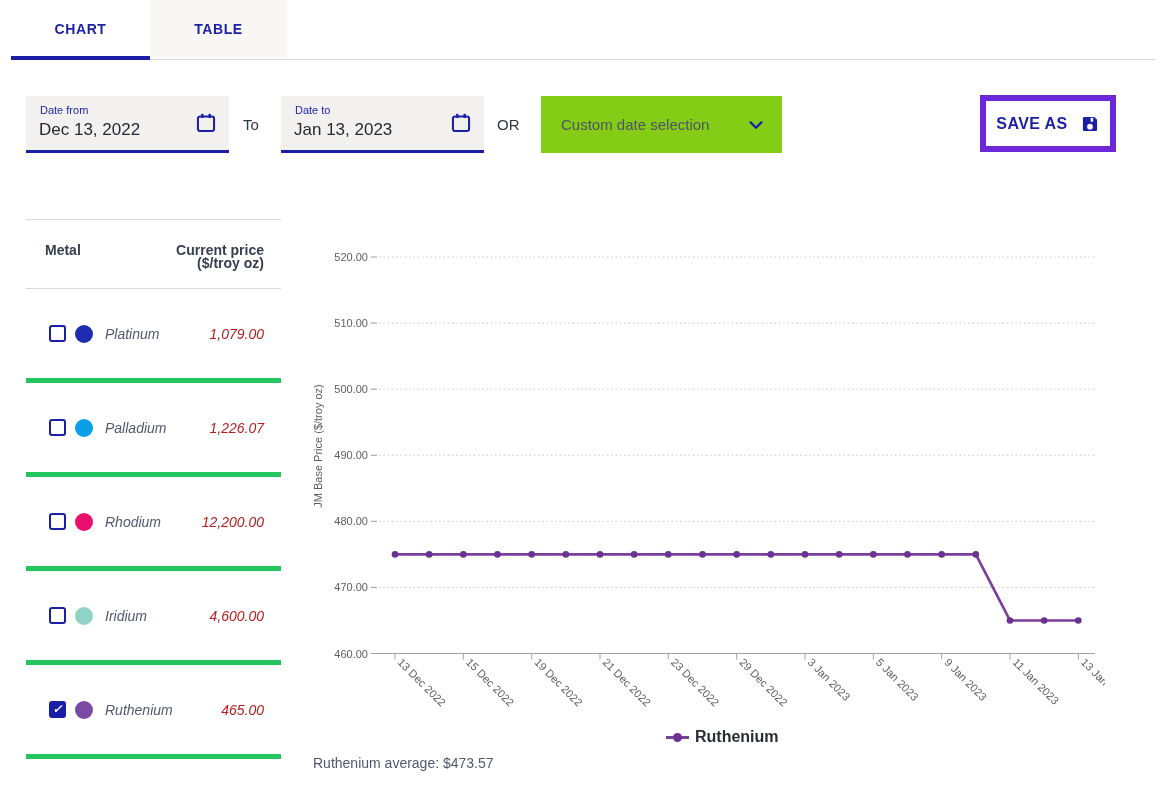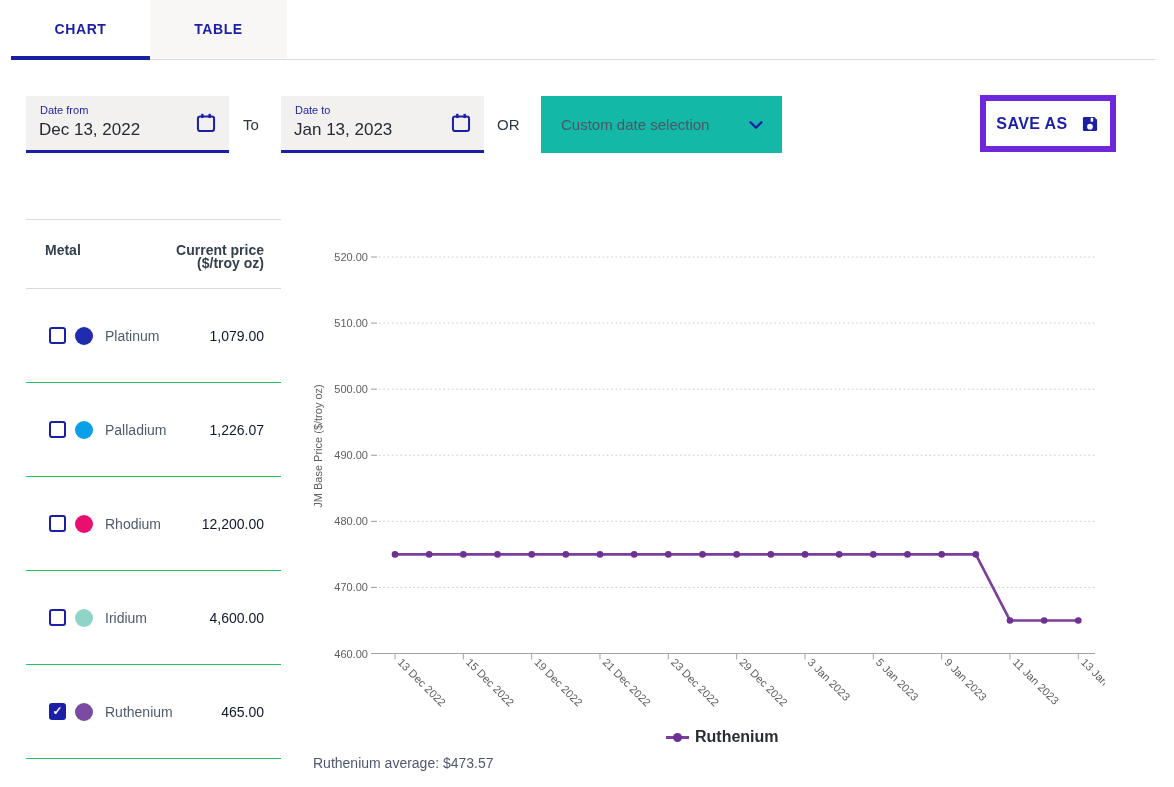--- a/index.html
+++ b/index.html
@@ -20,46 +20,46 @@
                 border-bottom:3px solid #1b1fa5; cursor:pointer; }
   #date-from-field { left:26px;padding-left:22px; }
   #date-to-field   { left:281px; }
   .date-label { position:absolute; left:14px; top:8px; font-size:11px; color:#1b1fa5; }
   .date-value { position:absolute; left:13px; top:24px; font-size:17px; color:#262a33; }
   .cal-icon { position:absolute; right:12px; top:16px; width:22px; height:22px; }
   .joiner { position:absolute; top:96px; height:57px; display:flex; align-items:center;
             font-size:15px; color:#2f3744; }
   #to-label { left:243px; }
   #or-label { left:497px; }
-  #preset-dropdown { position:absolute; left:541px; top:96px; width:241px; height:57px; background:#14b8a6;
+  #preset-dropdown { position:absolute; left:541px; top:96px; width:241px; height:57px; background:#84cc16;
                      display:flex; align-items:center; cursor:pointer; }
   #preset-value { margin-left:20px; font-size:15px; color:#4c5565; flex:1; }
   #preset-chevron { margin-right:18px; width:16px; height:16px; }
   #save-as-button { position:absolute; left:980px; top:95px; width:136px; height:57px; background:#fff;
                     border:6px solid #6d28d9; display:flex; align-items:center; justify-content:center;
                     gap:12px; cursor:pointer; }
   #save-as-label { font-size:16px; font-weight:700; letter-spacing:.4px; color:#1b1fa5; }
 
   
   #metal-panel { position:absolute; left:26px; top:219px; width:255px; }
   #metal-header { position:relative; height:70px; border-top:1px solid #dbd9d7; border-bottom:1px solid #dbd9d7; }
   #col-metal { position:absolute; left:19px; top:22px; font-size:14px; font-weight:700; color:#333e4e; }
   .col-price { position:absolute; right:17px; text-align:right; font-size:14px; font-weight:700; color:#333e4e; }
   #col-price-1 { top:22px; }
   #col-price-2 { top:35px; }
-  .metal-row { position:relative; height:94px; border-bottom:1px solid #22c55e;
-               display:flex; align-items:center; padding-left:23px; padding-right:17px; }
+  .metal-row { position:relative; height:94px; border-bottom:5px solid #22c55e;
+               display:flex; align-items:center; padding-left:23px; padding-right:17px;font-style:italic; }
   .chk { width:17px; height:17px; border:2px solid #1b1fa5; border-radius:3px; background:#fff;
          margin-right:9px; flex:0 0 auto; cursor:pointer; position:relative; }
   .chk.checked { background:#1b1fa5; border-color:#1b1fa5; }
   .chk.checked::after { content:"✓"; position:absolute; left:0; top:0; width:13px; height:13px;
          color:#fff; font-size:12px; line-height:13px; text-align:center; font-weight:700; }
   .dot { width:18px; height:18px; border-radius:50%; margin-right:12px; flex:0 0 auto; }
   .metal-name { flex:1; font-size:14px; color:#4f5b6d; }
-  .metal-price { font-size:14px; color:#0f172a; text-align:left; }
+  .metal-price { font-size:14px; color:#b91c1c; text-align:left; }
 
   
   #price-chart { position:absolute; left:305px; top:240px; }
   #chart-legend { position:absolute; left:666px; top:727px; height:20px; display:flex; align-items:center; cursor:pointer; }
   .legend-marker { position:relative; width:23px; height:3px; background:#7a3e9d; margin-right:6px; }
   .legend-marker::after { content:""; position:absolute; left:7px; top:-3px; width:9px; height:9px;
                           border-radius:50%; background:#6b3193; }
   #legend-label { font-size:16px; font-weight:700; color:#2a2d33; }
   #chart-footnote { position:absolute; left:313px; top:755px; font-size:14px; color:#4e586e; }
 </style>

